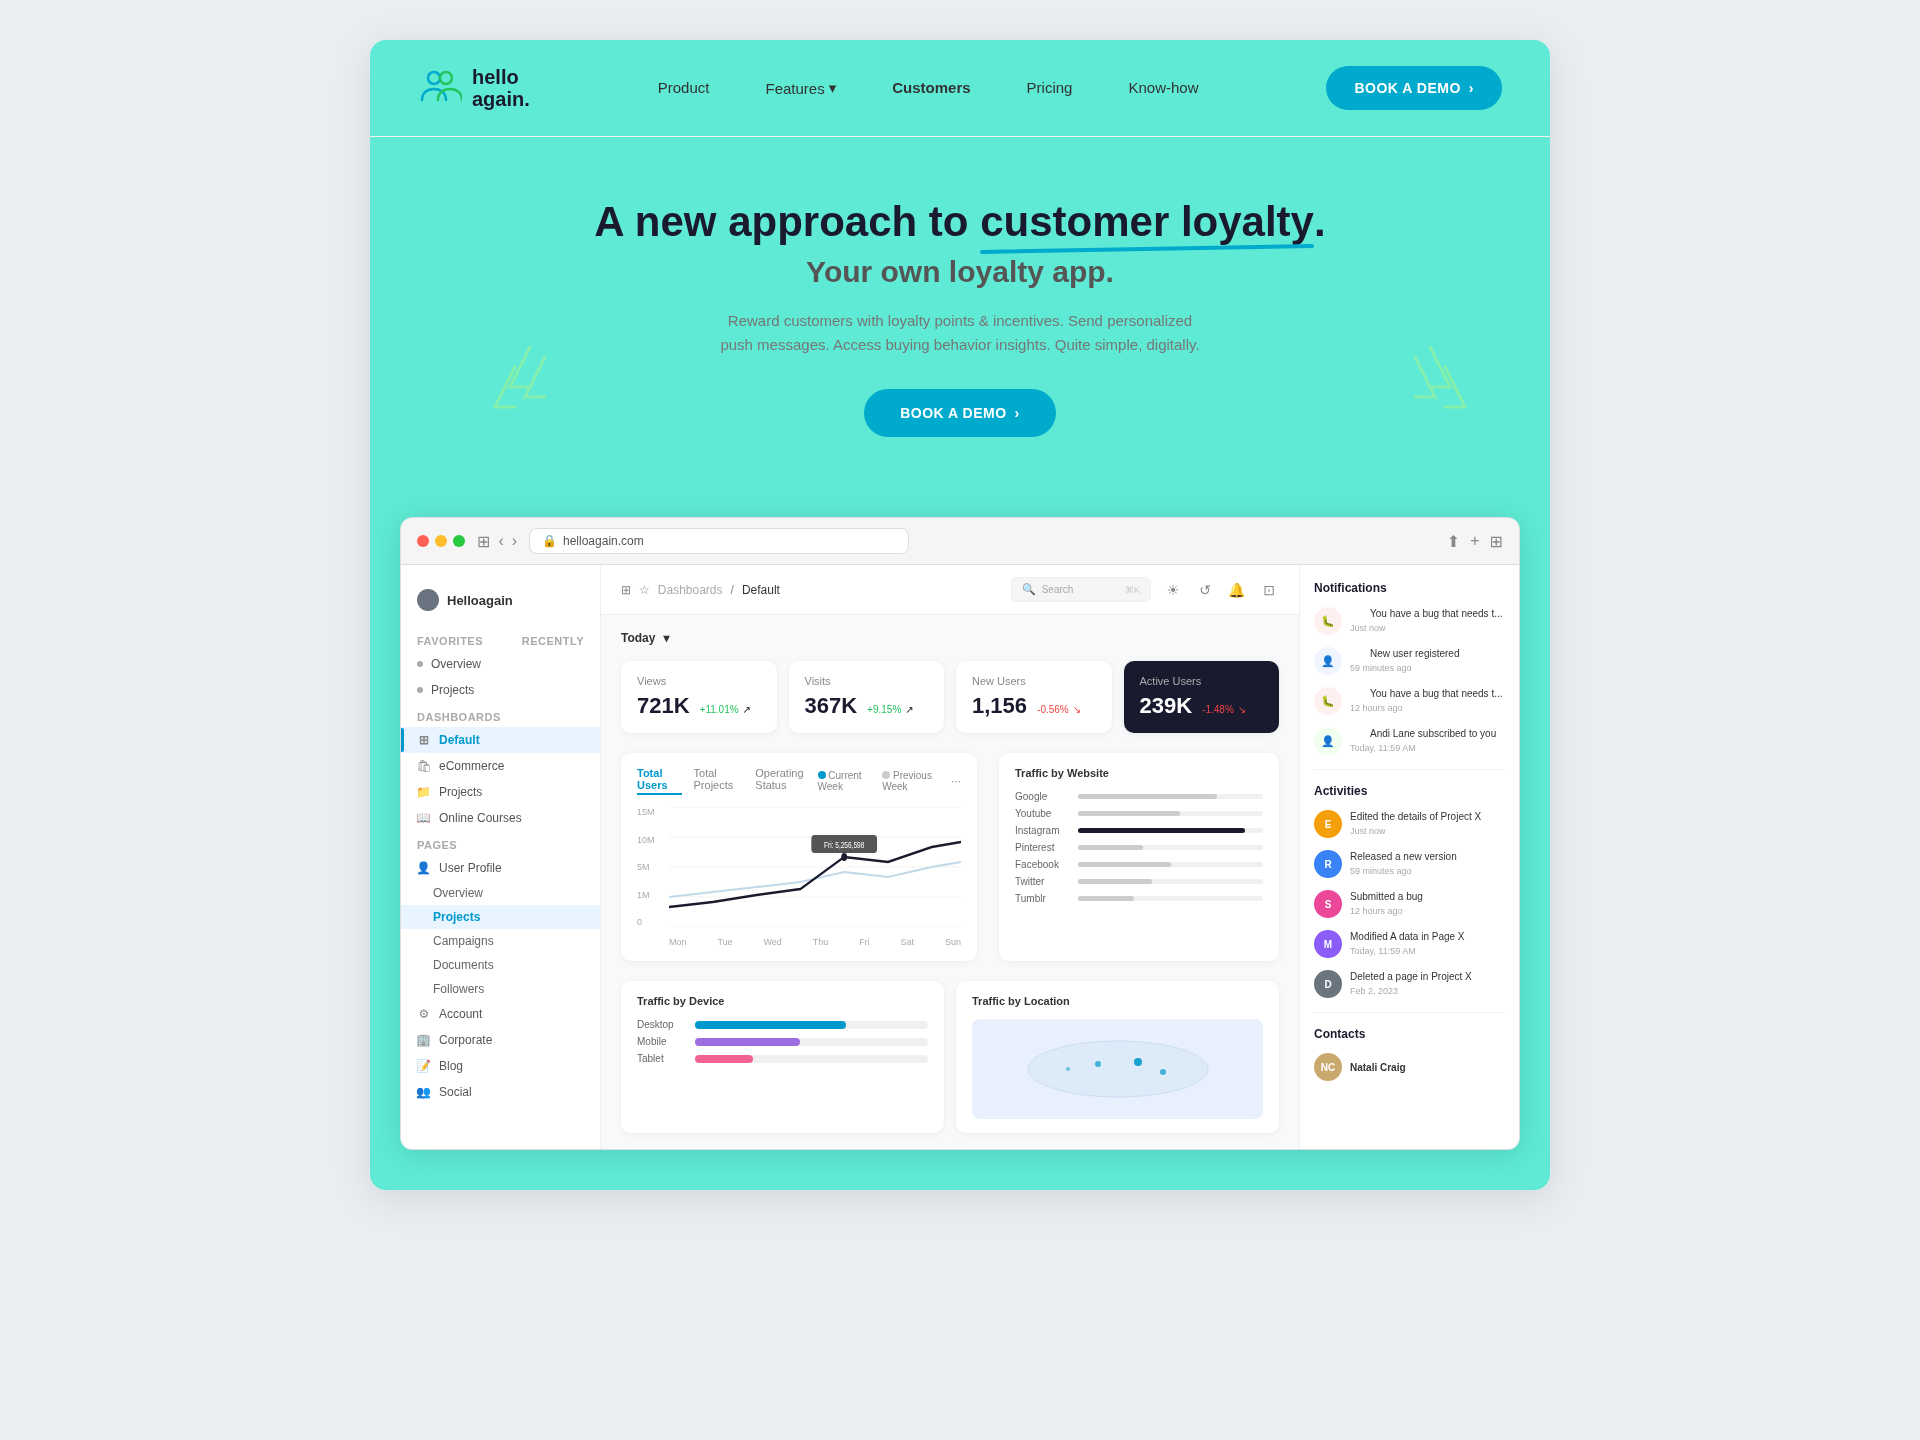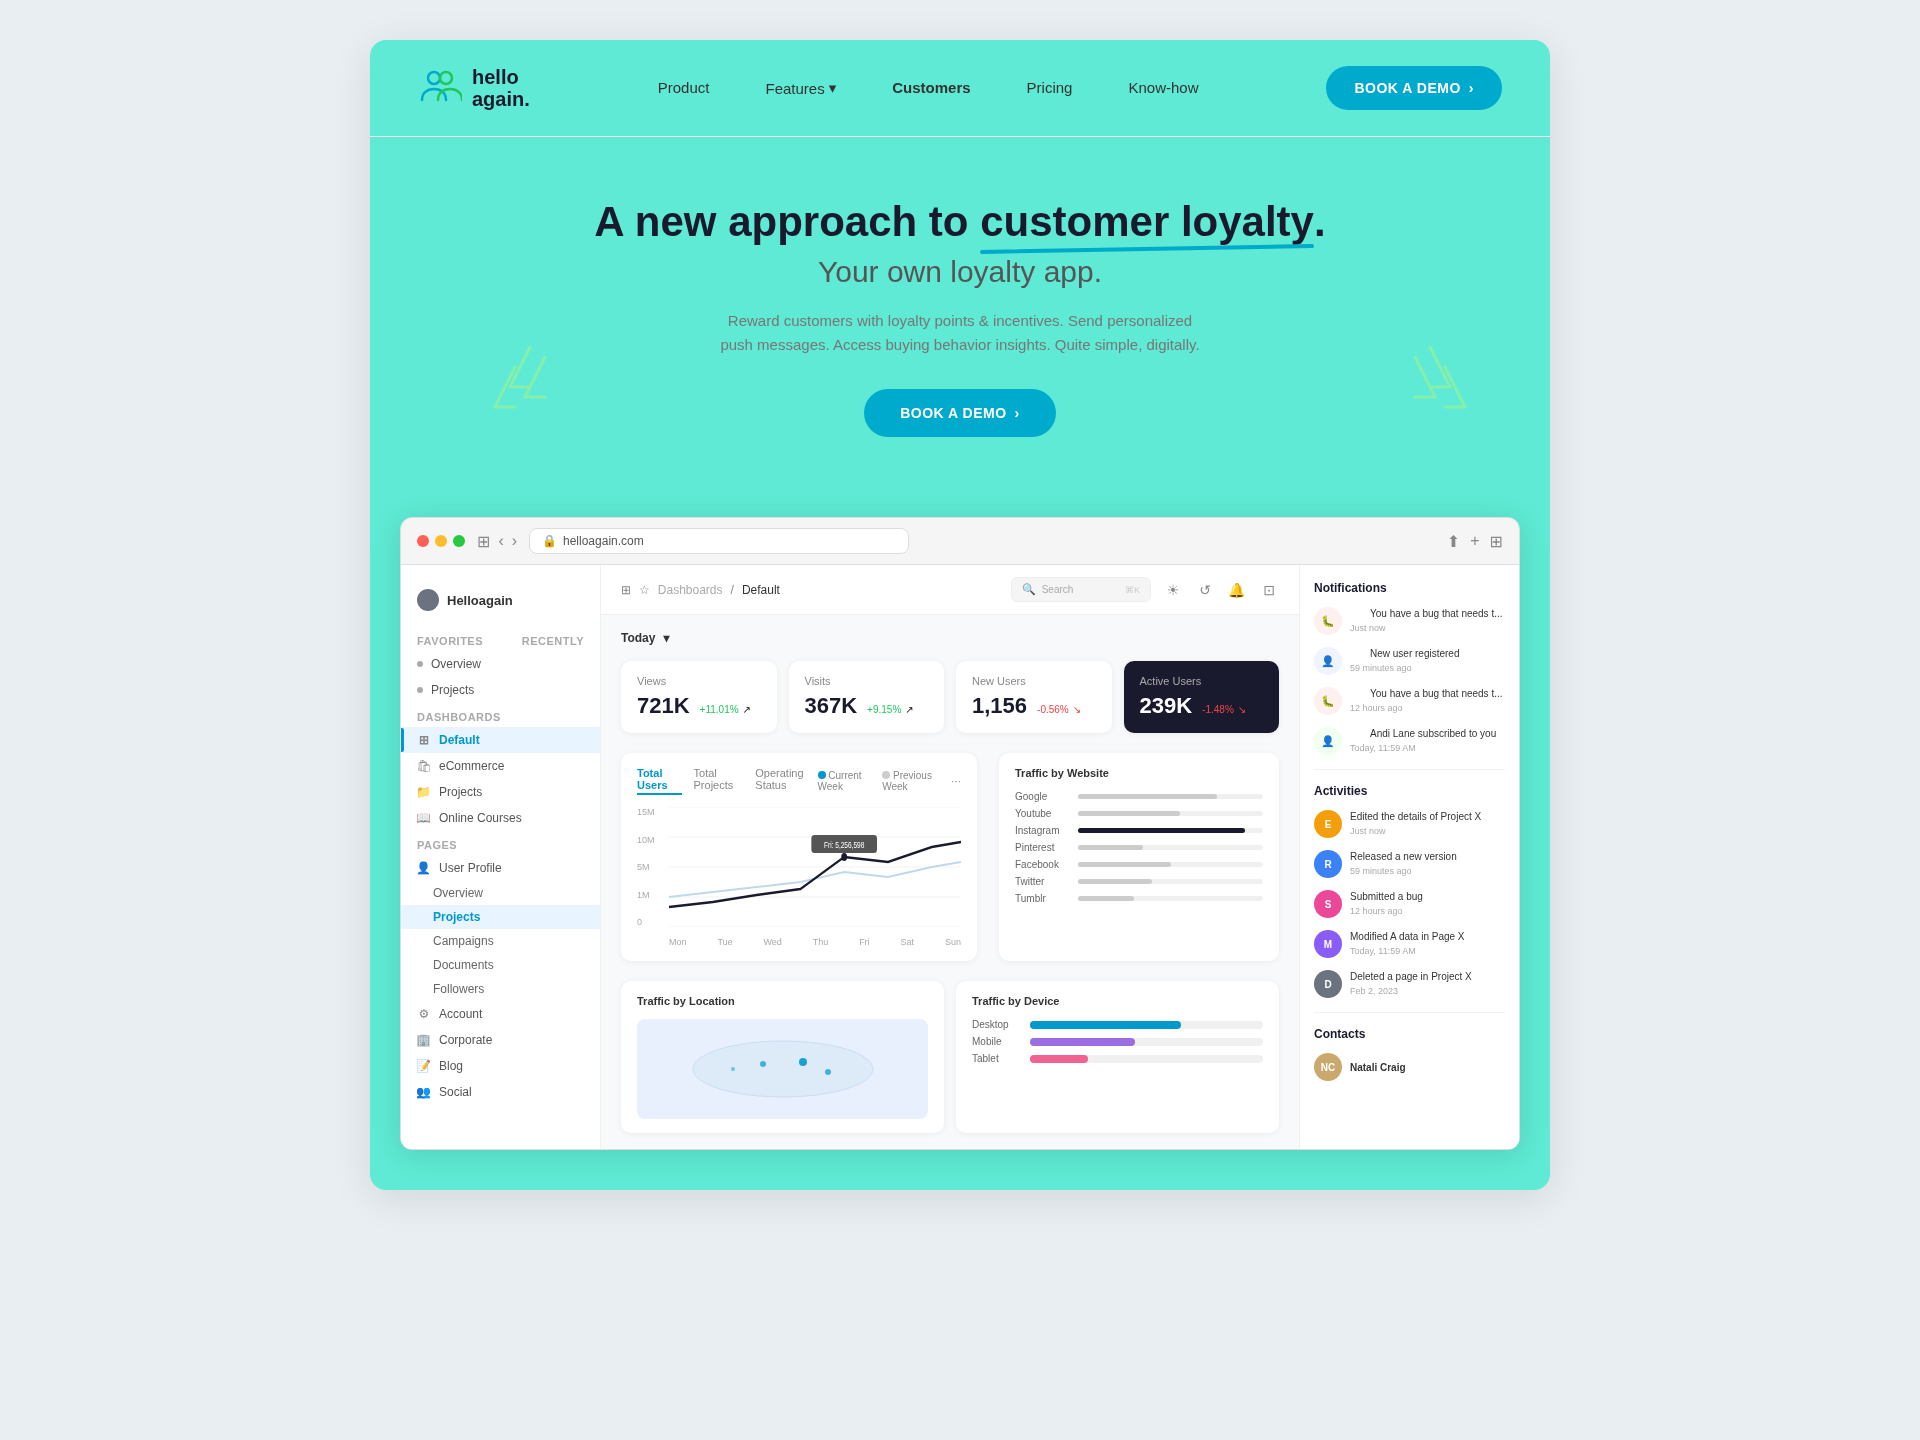--- a/index.html
+++ b/index.html
@@ -94,21 +94,21 @@
       left: 0;
       width: 100%;
       height: 4px;
       background: #00aacc;
       border-radius: 2px;
       transform: rotate(-1deg);
     }
     .hero-subtitle {
       font-size: 30px;
       color: #555;
-      font-weight: 400;
+      font-weight: 700;
       margin-bottom: 20px;
     }
     .hero-desc {
       font-size: 15px;
       color: #777;
       max-width: 480px;
       margin: 0 auto 32px;
       line-height: 1.6;
     }
     .hero-cta {
@@ -699,54 +699,54 @@
                   <div class="traffic-bar-bg">
                     <div class="traffic-bar" style="width:30%;background:#ccc;"></div>
                   </div>
                 </div>
               </div>
             </div>
           </div>
 
           <div class="bottom-charts" style="padding:0;">
             <div class="bottom-chart-card">
+              <div class="bottom-chart-title">Traffic by Device</div>
+              <div class="device-bars">
+                <div class="device-bar-item">
+                  <span style="width:50px;">Desktop</span>
+                  <div class="device-bar-bg">
+                    <div class="device-bar-fill bar-blue" style="width:65%;"></div>
+                  </div>
+                </div>
+                <div class="device-bar-item">
+                  <span style="width:50px;">Mobile</span>
+                  <div class="device-bar-bg">
+                    <div class="device-bar-fill bar-purple" style="width:45%;"></div>
+                  </div>
+                </div>
+                <div class="device-bar-item">
+                  <span style="width:50px;">Tablet</span>
+                  <div class="device-bar-bg">
+                    <div class="device-bar-fill bar-pink" style="width:25%;"></div>
+                  </div>
+                </div>
+              </div>
+            </div>
+            <div class="bottom-chart-card">
               <div class="bottom-chart-title">Traffic by Location</div>
               <div class="map-placeholder">
                 <svg width="200" height="70" viewBox="0 0 200 70" fill="none">
                   <ellipse cx="100" cy="35" rx="90" ry="28" stroke="#adc8e6" stroke-width="1" fill="#d4e8f5" opacity="0.5"></ellipse>
                   <circle cx="80" cy="30" r="3" fill="#0099cc" opacity="0.7"></circle>
                   <circle cx="120" cy="28" r="4" fill="#0099cc" opacity="0.9"></circle>
                   <circle cx="50" cy="35" r="2" fill="#0099cc" opacity="0.5"></circle>
                   <circle cx="145" cy="38" r="3" fill="#0099cc" opacity="0.7"></circle>
                 </svg>
               </div>
             </div>
-            <div class="bottom-chart-card">
-              <div class="bottom-chart-title">Traffic by Device</div>
-              <div class="device-bars">
-                <div class="device-bar-item">
-                  <span style="width:50px;">Desktop</span>
-                  <div class="device-bar-bg">
-                    <div class="device-bar-fill bar-blue" style="width:65%;"></div>
-                  </div>
-                </div>
-                <div class="device-bar-item">
-                  <span style="width:50px;">Mobile</span>
-                  <div class="device-bar-bg">
-                    <div class="device-bar-fill bar-purple" style="width:45%;"></div>
-                  </div>
-                </div>
-                <div class="device-bar-item">
-                  <span style="width:50px;">Tablet</span>
-                  <div class="device-bar-bg">
-                    <div class="device-bar-fill bar-pink" style="width:25%;"></div>
-                  </div>
-                </div>
-              </div>
-            </div>
           </div>
         </div>
       </main>
 
       <aside class="notif-panel">
         <div class="notif-section-title">Notifications</div>
 
         <div class="notif-item">
           <div class="notif-icon" style="background:#fff0f0;color:#e74c3c;">🐛</div>
           <div>

